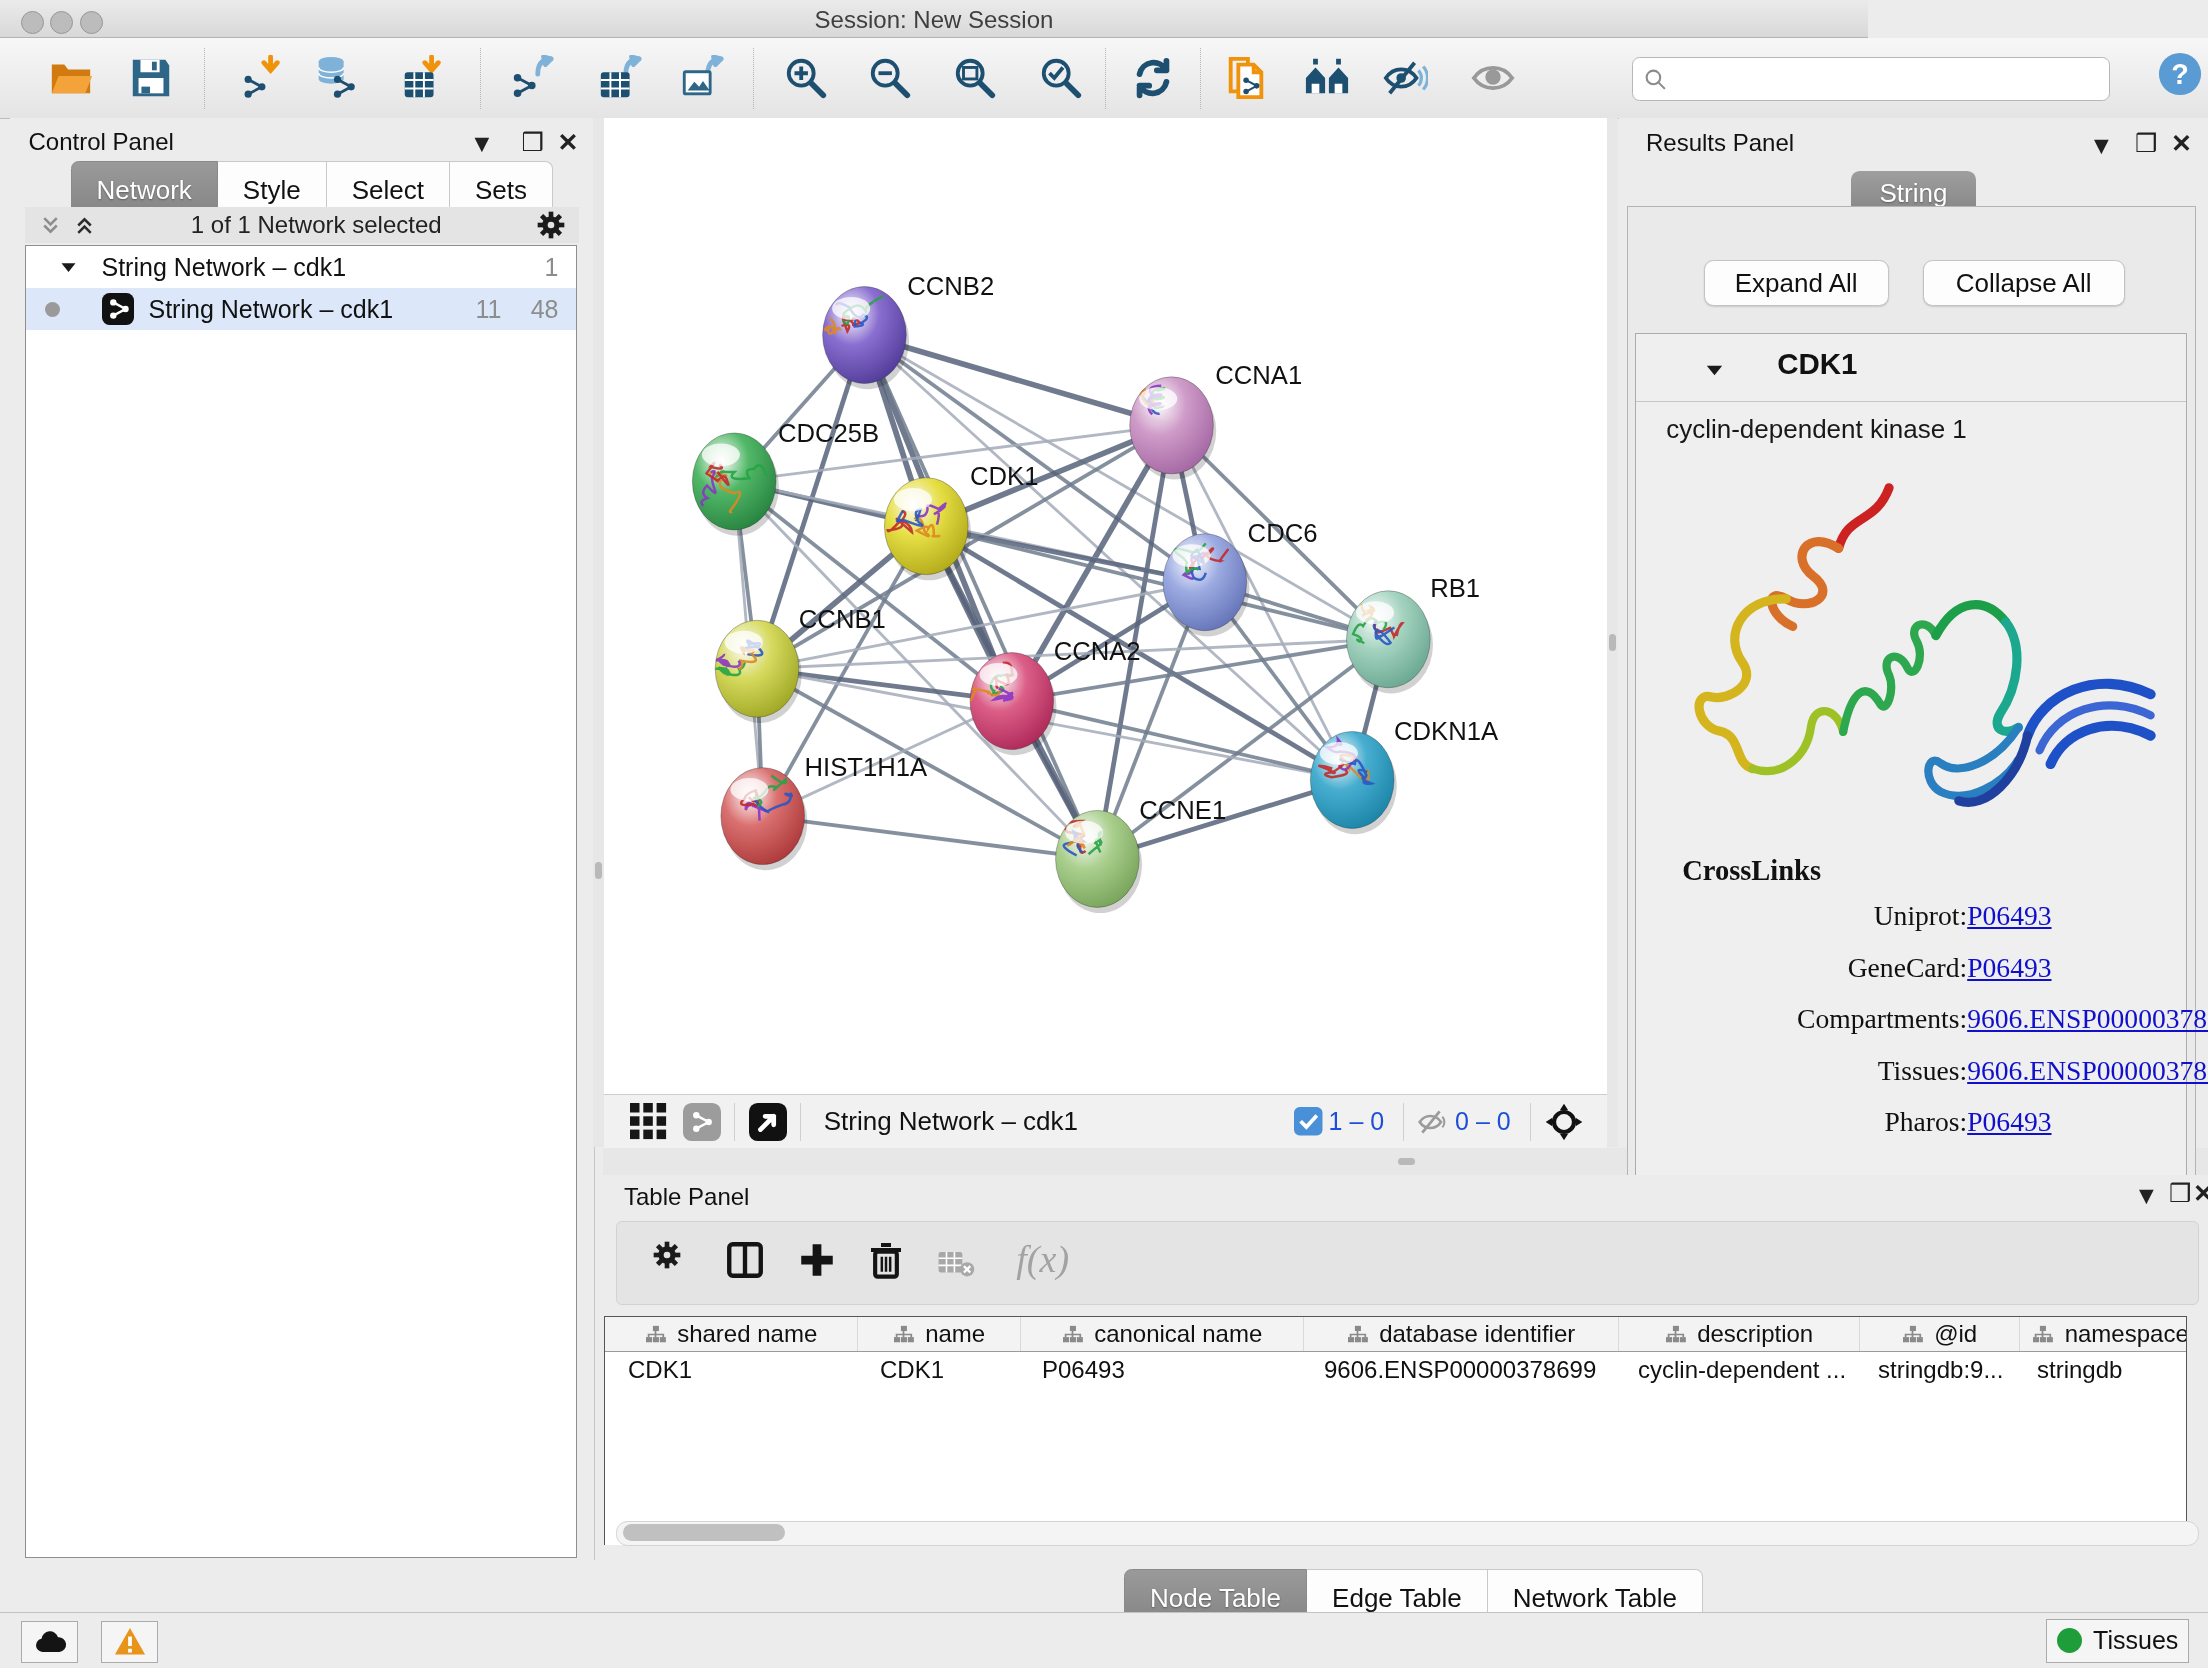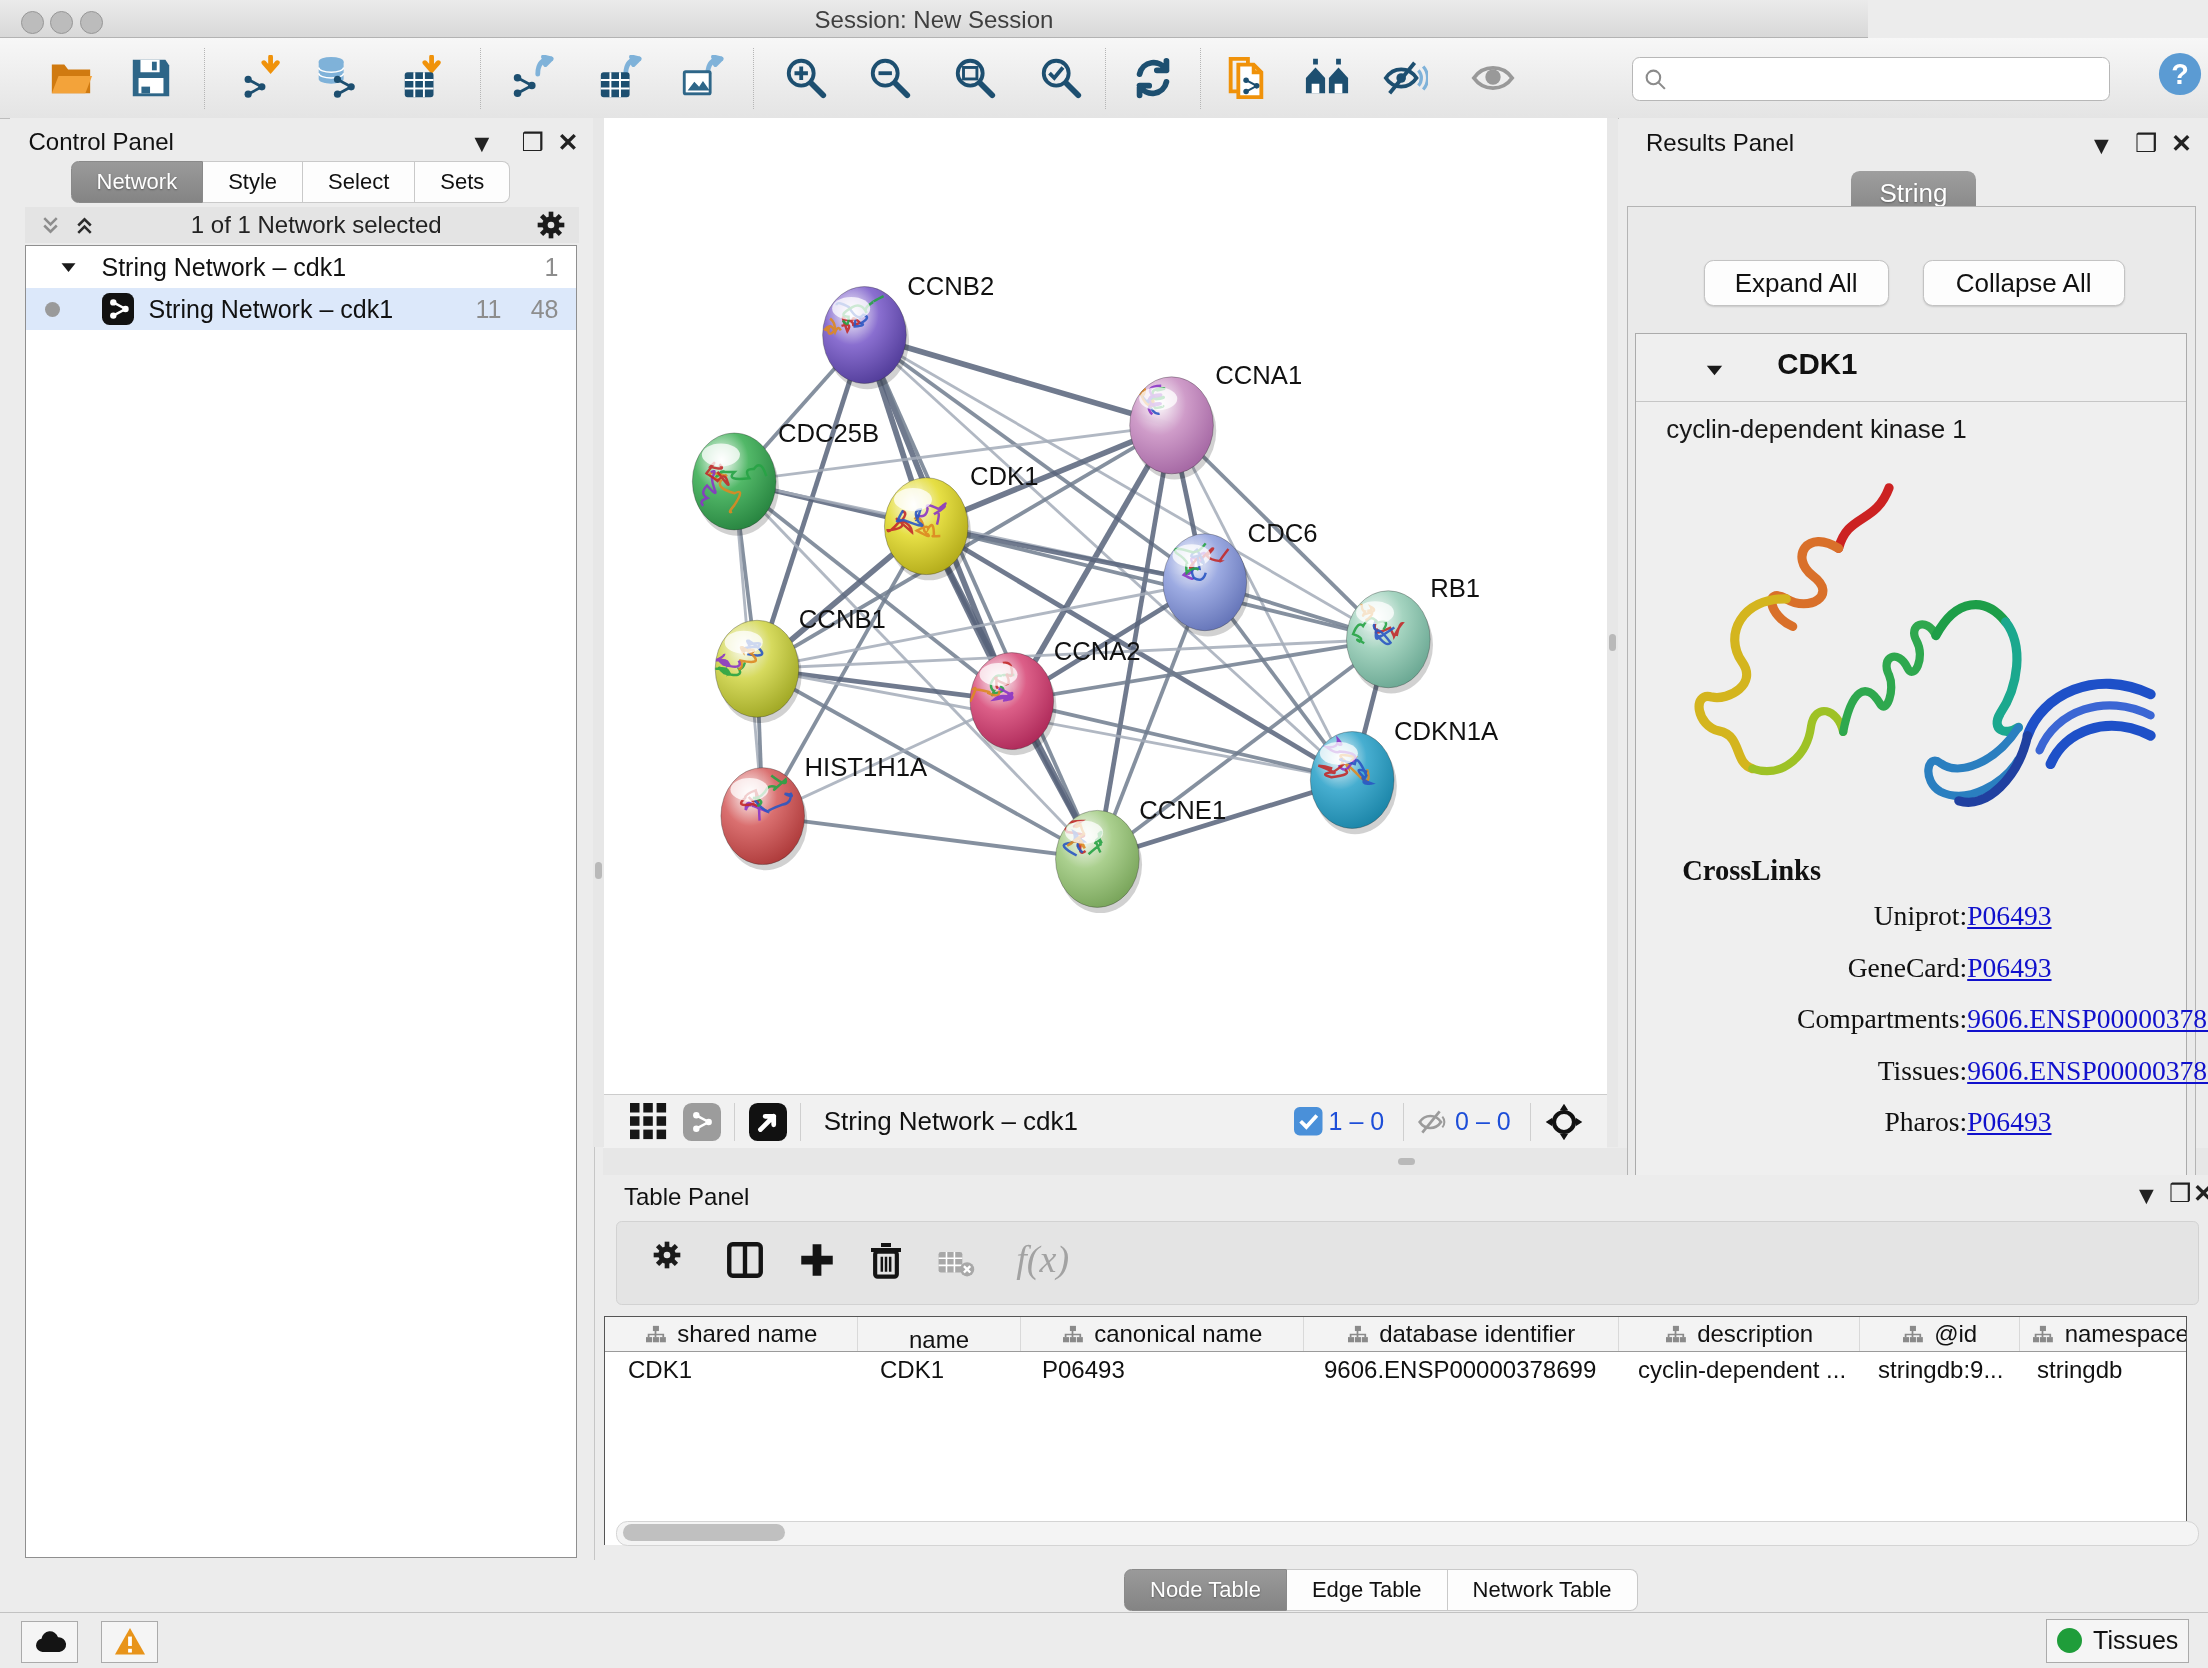--- a/index.html
+++ b/index.html
@@ -13,21 +13,21 @@
   
   #toolbar{left:0;top:38px;width:2208px;height:80px;background:linear-gradient(#f7f7f7,#e4e4e4);border-bottom:1px solid #bdbdbd;}
   .tbi{position:absolute;top:17px;width:46px;height:46px;}
   .tbsep{position:absolute;top:9.5px;height:61px;border-left:1.9px dotted #b5b5b5;width:0;}
   #search-box{position:absolute;left:1632px;top:19px;width:476px;height:42px;background:#fff;border:1px solid #b7b7b7;border-radius:7.6px;}
   #search-box svg{position:absolute;left:9.5px;top:8.6px;}
   #search-input{position:absolute;left:42px;top:3.8px;width:418px;height:32px;border:none;outline:none;font-size:23px;background:transparent;}
   
   .panel-title{font-size:24px;color:#111;}
   .win-ctl{position:absolute;top:0;font-size:25px;color:#222;}
-  .tab{display:inline-block;height:40px;line-height:40px;padding:0 25px;background:#fdfdfd;border:1px solid #c9c9c9;border-left:none;font-size:22px;color:#111;text-align:center;}
+  .tab{display:inline-block;height:40px;line-height:40px;padding:8px 25px;background:#fdfdfd;border:1px solid #c9c9c9;border-left:none;font-size:26px;color:#111;text-align:center;}
   .tab:first-child{border-left:1px solid #c9c9c9;border-radius:7.6px 0 0 7.6px;}
   .tab:last-child{border-radius:0 7.6px 7.6px 0;}
   .tab.active{background:linear-gradient(#9a9a9a,#848484);color:#fff;border-color:#8a8a8a;text-shadow:0 1px 1.9px rgba(0,0,0,.35);}
   
   #control-panel{left:9.5px;top:118px;width:584px;height:1442px;background:#ececec;border-right:1px solid #c6c6c6;}
   #cp-head{position:absolute;left:19px;top:9.5px;}
   #cp-tabs{position:absolute;left:61px;top:43px;}
   #cp-selbar{position:absolute;left:15px;top:89px;width:554px;height:36px;background:#e4e4e4;display:flex;align-items:center;}
   #cp-selbar .txt{flex:1;text-align:center;font-size:24px;color:#222;}
   #net-tree{position:absolute;left:15px;top:127px;width:550px;height:1311px;background:#fff;border:1.9px solid #8f8f8f;}
@@ -783,21 +783,21 @@
           <div class="gh-cell" style="width: 252px;">
             <svg width="21" height="19" viewBox="0 0 24 22">
               <rect x="9" y="1" width="7" height="6" fill="#8a8a8a"></rect>
               <rect x="1" y="14" width="7" height="6" fill="#8a8a8a"></rect>
               <rect x="9" y="14" width="7" height="6" fill="#8a8a8a"></rect>
               <rect x="17" y="14" width="7" height="6" fill="#8a8a8a"></rect>
               <path d="M12 7 v4 M4 14 v-3 h17 v3 M12 11 v3" stroke="#8a8a8a" stroke-width="2" fill="none"></path>
             </svg>
             <span>shared name</span>
           </div>
-          <div class="gh-cell" style="width: 162px; flex-direction: column;">
+          <div class="gh-cell" style="width: 162px;">
             <svg width="21" height="19" viewBox="0 0 24 22">
               <rect x="9" y="1" width="7" height="6" fill="#8a8a8a"></rect>
               <rect x="1" y="14" width="7" height="6" fill="#8a8a8a"></rect>
               <rect x="9" y="14" width="7" height="6" fill="#8a8a8a"></rect>
               <rect x="17" y="14" width="7" height="6" fill="#8a8a8a"></rect>
               <path d="M12 7 v4 M4 14 v-3 h17 v3 M12 11 v3" stroke="#8a8a8a" stroke-width="2" fill="none"></path>
             </svg>
             <span>name</span>
           </div>
           <div class="gh-cell" style="width: 282px;">

